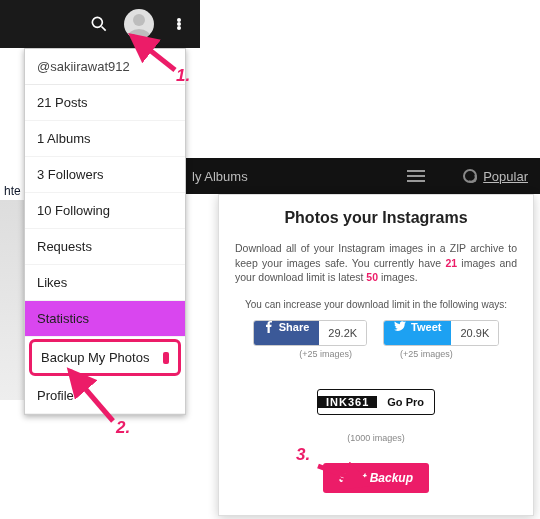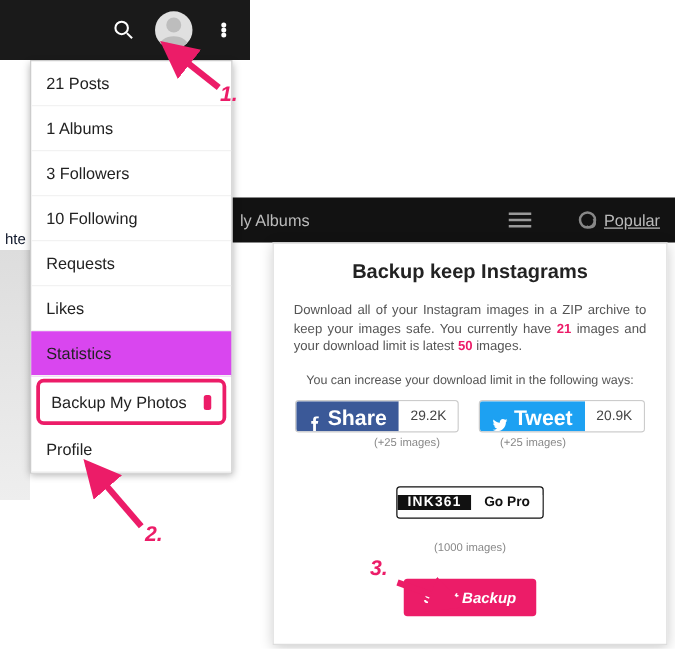--- a/index.html
+++ b/index.html
@@ -33,21 +33,21 @@
   .pop-icon::after{content:"";position:absolute;top:2px;left:2px;width:6px;height:6px;border:2px solid #888;border-radius:50%;border-top-color:transparent;border-left-color:transparent;}
 
   
   .modal { position:absolute; top:194px; left:218px; width:316px; background:#fff; border:1px solid #ddd; box-shadow:0 2px 10px rgba(0,0,0,.2); padding:14px 16px 22px; }
   .modal h2 { text-align:center; font-size:16px; font-weight:bold; color:#222; margin-bottom:14px; }
   .modal p.desc { font-size:10.5px; color:#555; text-align:justify; line-height:1.4; margin-bottom:14px; }
   .modal p.desc .red { color:#ec1c68; font-weight:bold; }
   .modal p.sub { font-size:10px; color:#555; text-align:center; margin-bottom:10px; }
   .share-row { display:flex; justify-content:center; gap:16px; margin-bottom:3px;}
   .share-box { display:flex; align-items:stretch; border:1px solid #ccc; border-radius:3px; overflow:hidden; height:26px; }
-  .share-lbl { padding:0 10px; display:flex; align-items:flex-end; gap:5px; color:#fff; font-size:17px; font-weight:bold; }
+  .share-lbl { padding:0 10px; display:flex; align-items:flex-start; gap:5px; color:#fff; font-size:11px; font-weight:bold; }
   .fb { background:#3b5998; }
   .tw { background:#1da1f2; }
   .share-count { padding:0 9px; display:flex; align-items:center; font-size:11px; color:#444; background:#fff; }
   .tiny { font-size:9px; color:#888; text-align:center; }
   .tiny-row { display:flex; justify-content:center; gap:48px; margin-bottom:30px;}
   .gopro-row { text-align:center; margin-bottom:18px;}
   .gopro { display:inline-flex; align-items:center; height:26px; border-radius:3px; overflow:hidden; font-size:11px; font-weight:bold; border:1px solid #111;}
   .gopro .ink { background:#111; color:#fff; padding:0 8px; display:flex; align-items:center; letter-spacing:1px;}
   .gopro .gp { background:#fff; color:#111; padding:0 10px; display:flex; align-items:center;}
   .gopro-tiny { font-size:9px; color:#888; text-align:center; margin-bottom:20px;}
@@ -77,20 +77,21 @@
   </span>
   <span class="avatar-circle"></span>
   <span class="icon overflow-dots">
       <span></span>
       <span></span>
       <span></span>
     </span>
 </div>
 
 <div class="menu">
+  <div class="hdr">@sakiirawat912</div>
   <div class="menu-item">21 Posts</div>
   <div class="menu-item">1 Albums</div>
   <div class="menu-item">3 Followers</div>
   <div class="menu-item">10 Following</div>
   <div class="menu-item">Requests</div>
   <div class="menu-item">Likes</div>
   <div class="menu-item sel">Statistics</div>
   <div class="menu-item highlight">
     <span>Backup My Photos</span>
     <span class="badge-red"></span>
@@ -103,21 +104,21 @@
   <div style="display:flex;align-items:center;gap:18px;text-decoration:underline;">
     <span class="hamburger"></span>
     <div class="rp">
       <span class="pop-icon"></span>
       <span>Popular</span>
     </div>
   </div>
 </div>
 
 <div class="modal">
-  <h2>Backup keep Instagrams</h2>
+  <h2>Photos your Instagrams</h2>
   <p class="desc">
     <span>Download all of your Instagram images in a ZIP archive to keep your images safe. You currently have </span><span class="red">21</span><span> images and your download limit is latest </span><span class="red">50</span><span> images.</span>
   </p>
   <p class="sub">You can increase your download limit in the following ways:</p>
   <div class="share-row">
     <div class="share-box">
       <span class="share-lbl fb">
         <svg width="10" height="12" viewBox="0 0 10 16">
             <path fill="#fff" d="M6 16V8h2l.5-3H6V3.5C6 2.7 6.2 2 7.5 2H9V0C8.5 0 7.5 0 6.5 0 4.5 0 3 1.3 3 3.5V5H1v3h2v8h3z"></path>
           </svg>

